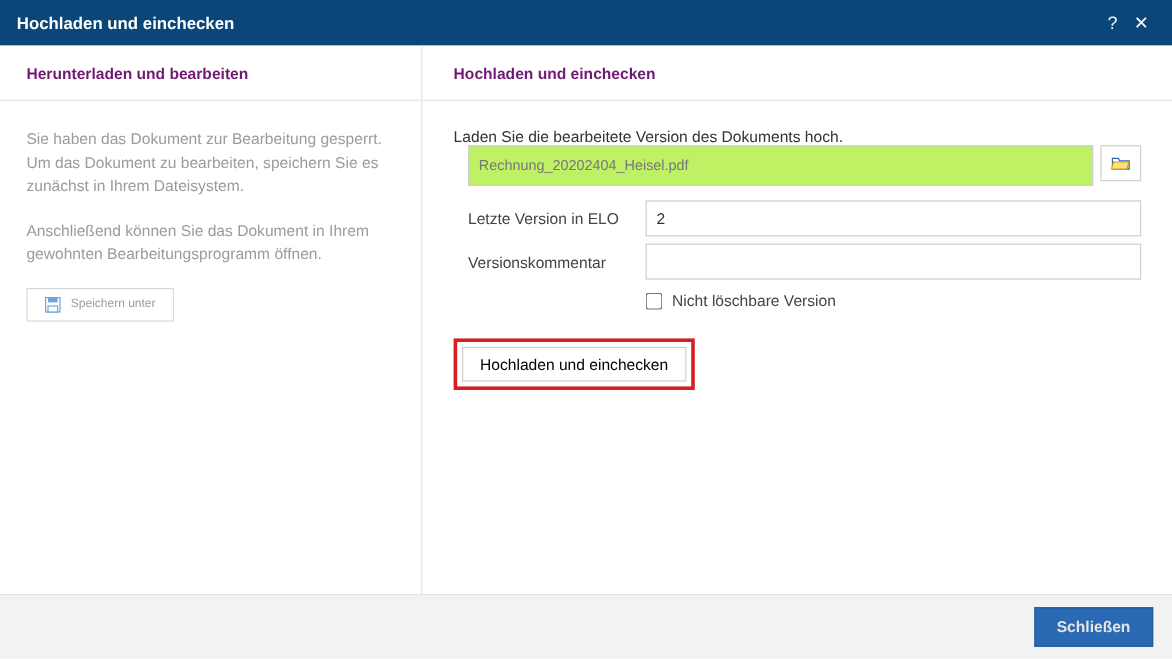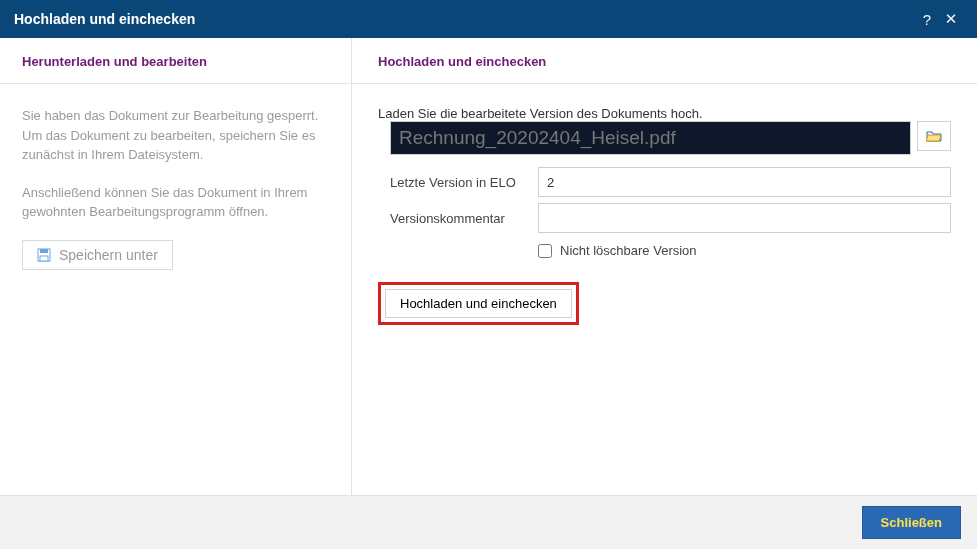--- a/index.html
+++ b/index.html
@@ -56,45 +56,45 @@
 }
 .left-col p { margin-bottom: 18px; line-height: 1.5; }
 .save-btn {
   display: inline-flex;
   align-items: center;
   gap: 8px;
   border: 1px solid #d9d9d9;
   background: #fff;
   color: #9b9b9b;
   padding: 6px 14px;
-  font-size: 14px;
+  font-size: 10px;
   cursor: default;
 }
 .save-icon {
   display: inline-block;
   width: 14px; height: 14px;
 }
 .right-col {
   flex: 1;
   padding: 22px 26px;
 }
 .instr { }
 .file-row {
   display: flex;
   gap: 6px;
   margin-bottom: 12px;
   padding-left: 12px;
 }
 .file-input {
   flex: 1;
   border: 1px solid #cfcfcf;
-  background: #0f172a;
+  background: #bef264;
   color: #777;
   padding: 16px 8px;
-  font-size: 19px;
+  font-size: 12px;
   height: 30px;
 }
 .browse-btn {
   width: 34px; height: 30px;
   border: 1px solid #cfcfcf;
   background: #fff;
   display: flex; align-items: center; justify-content: center;
   cursor: pointer;
 }
 .form-row {
@@ -145,21 +145,21 @@
   height: 54px;
   background: #f2f2f2;
   border-top: 1px solid #e3e3e3;
   display: flex;
   align-items: center;
   justify-content: flex-end;
   padding: 0 16px;
 }
 .close-btn {
   background: #2a69b3;
-  color: #fde047;
+  color: #e5e5e5;
   border: 1px solid #24599a;
   padding: 8px 18px;
   font-size: 13px;
   font-weight: 600;
   cursor: pointer;
 }
 svg { display: block; }
 </style>
 </head>
 <body>

